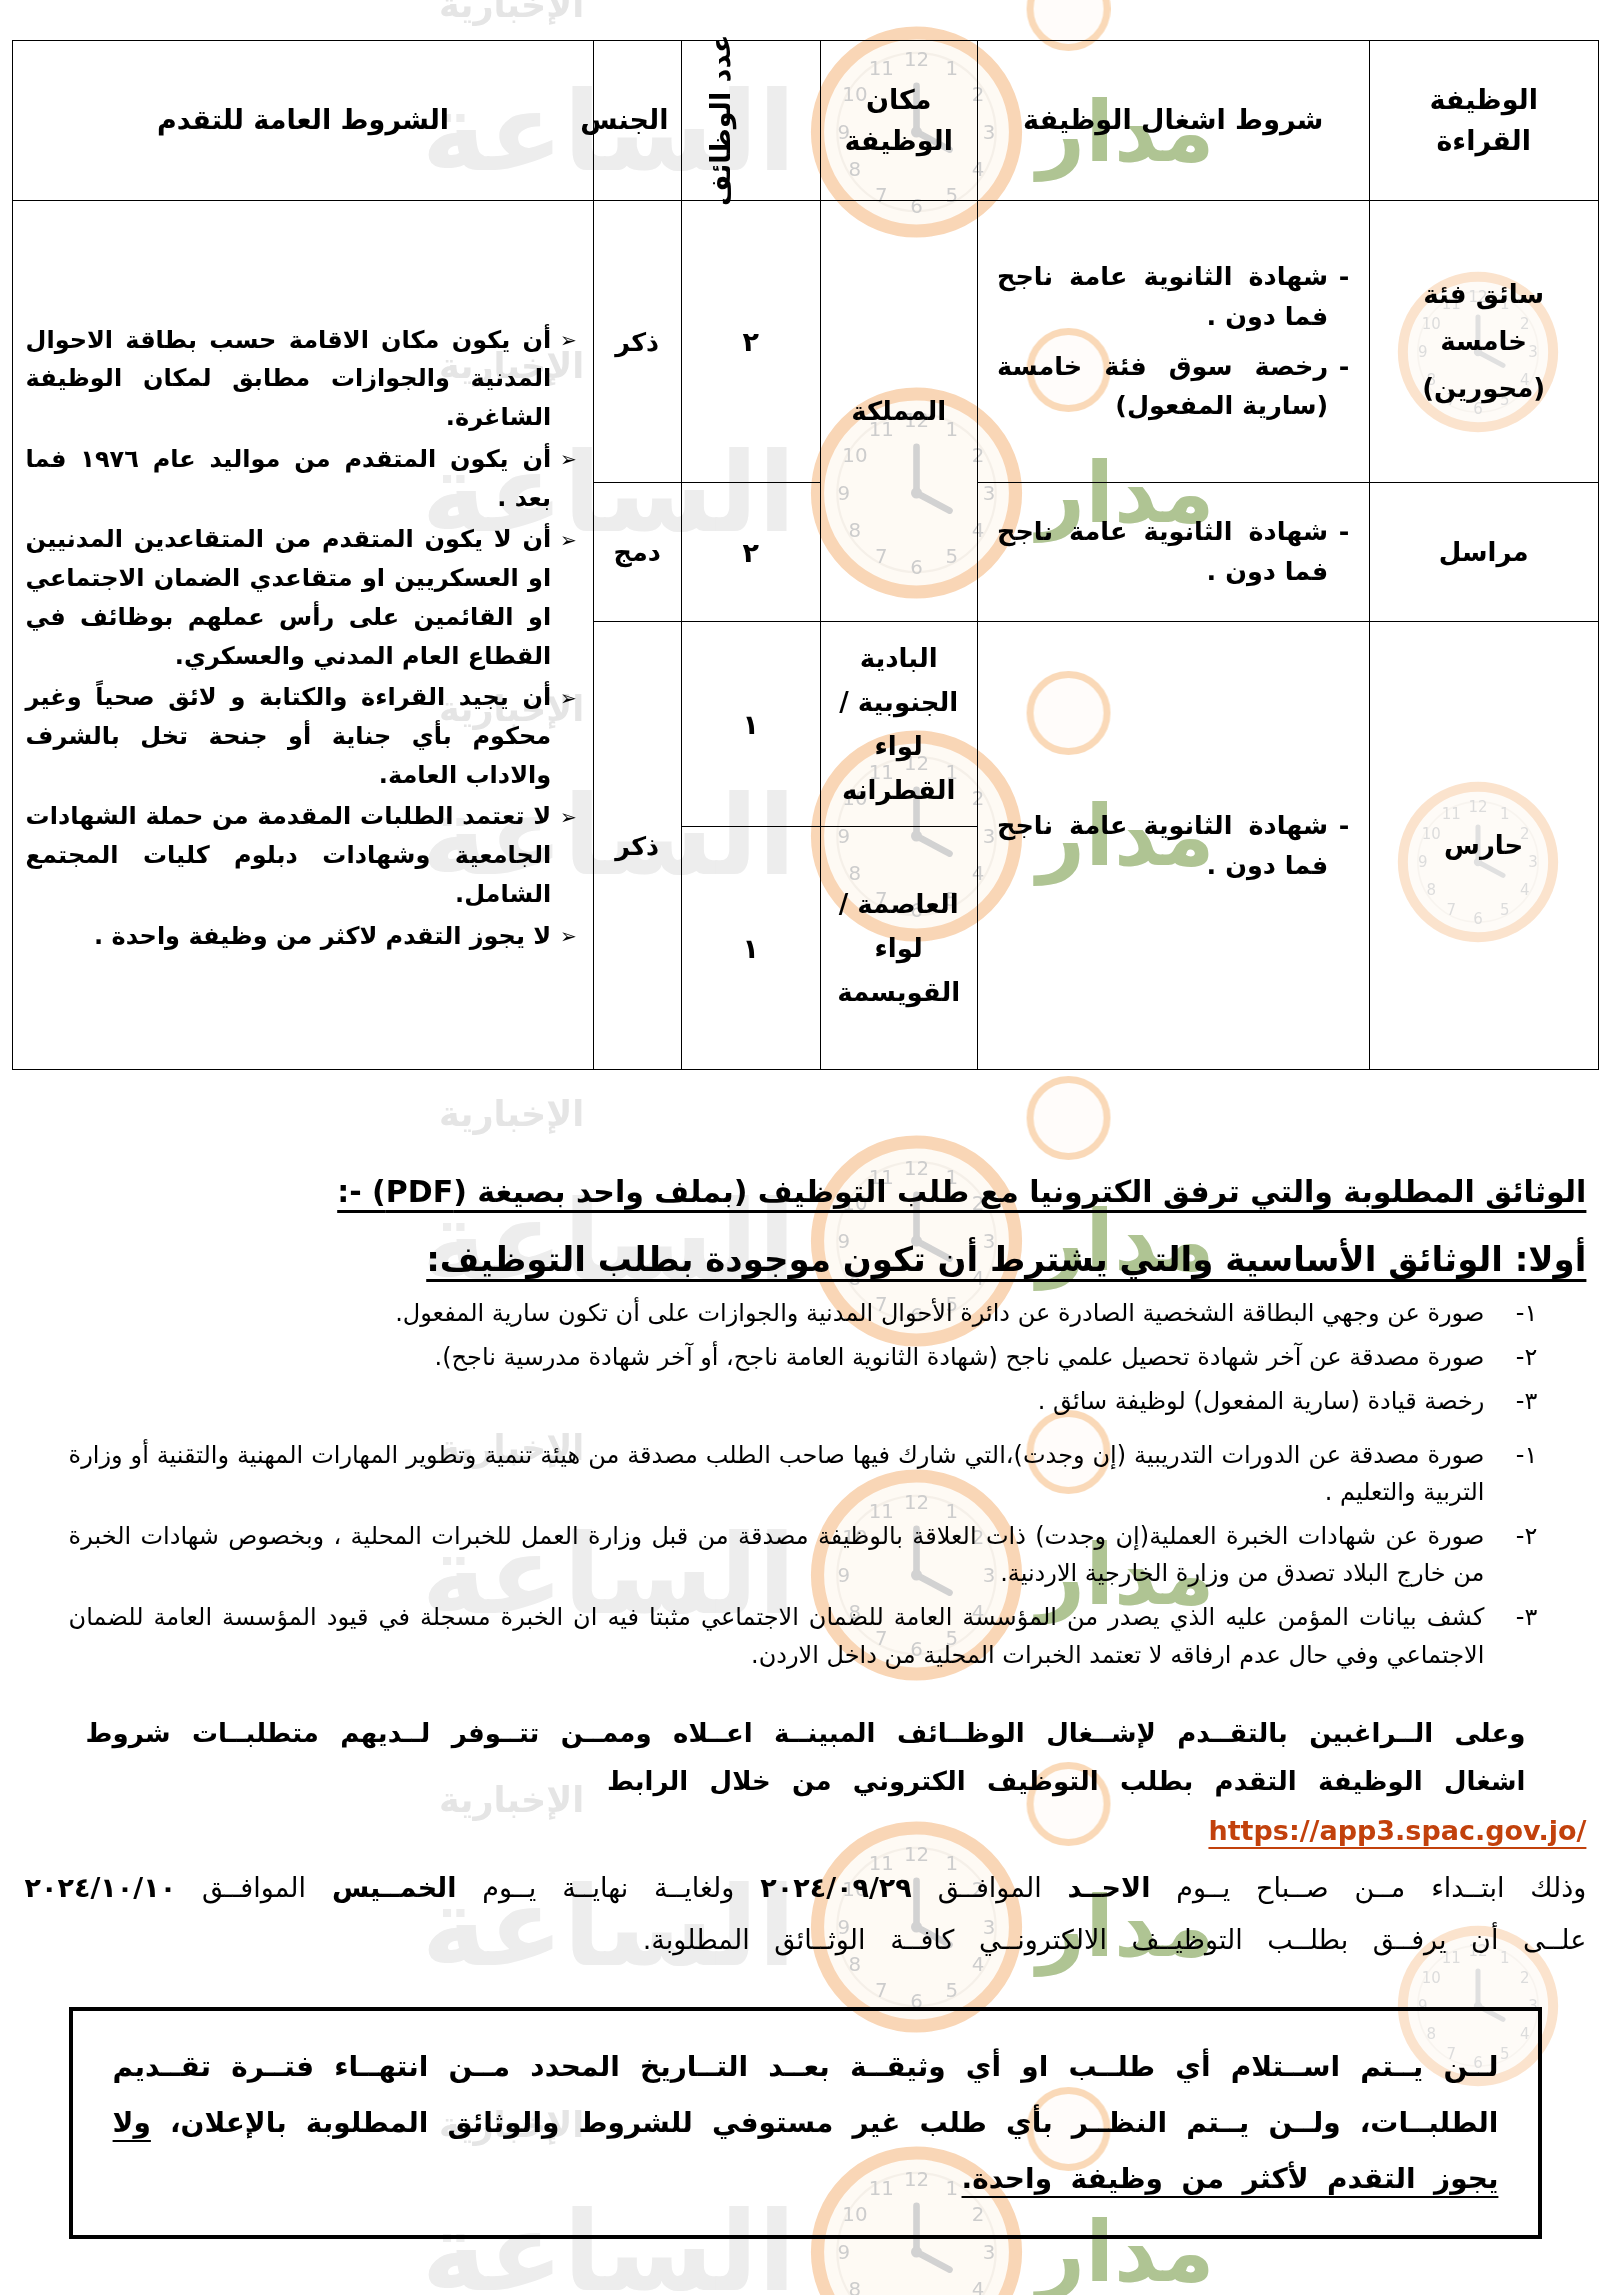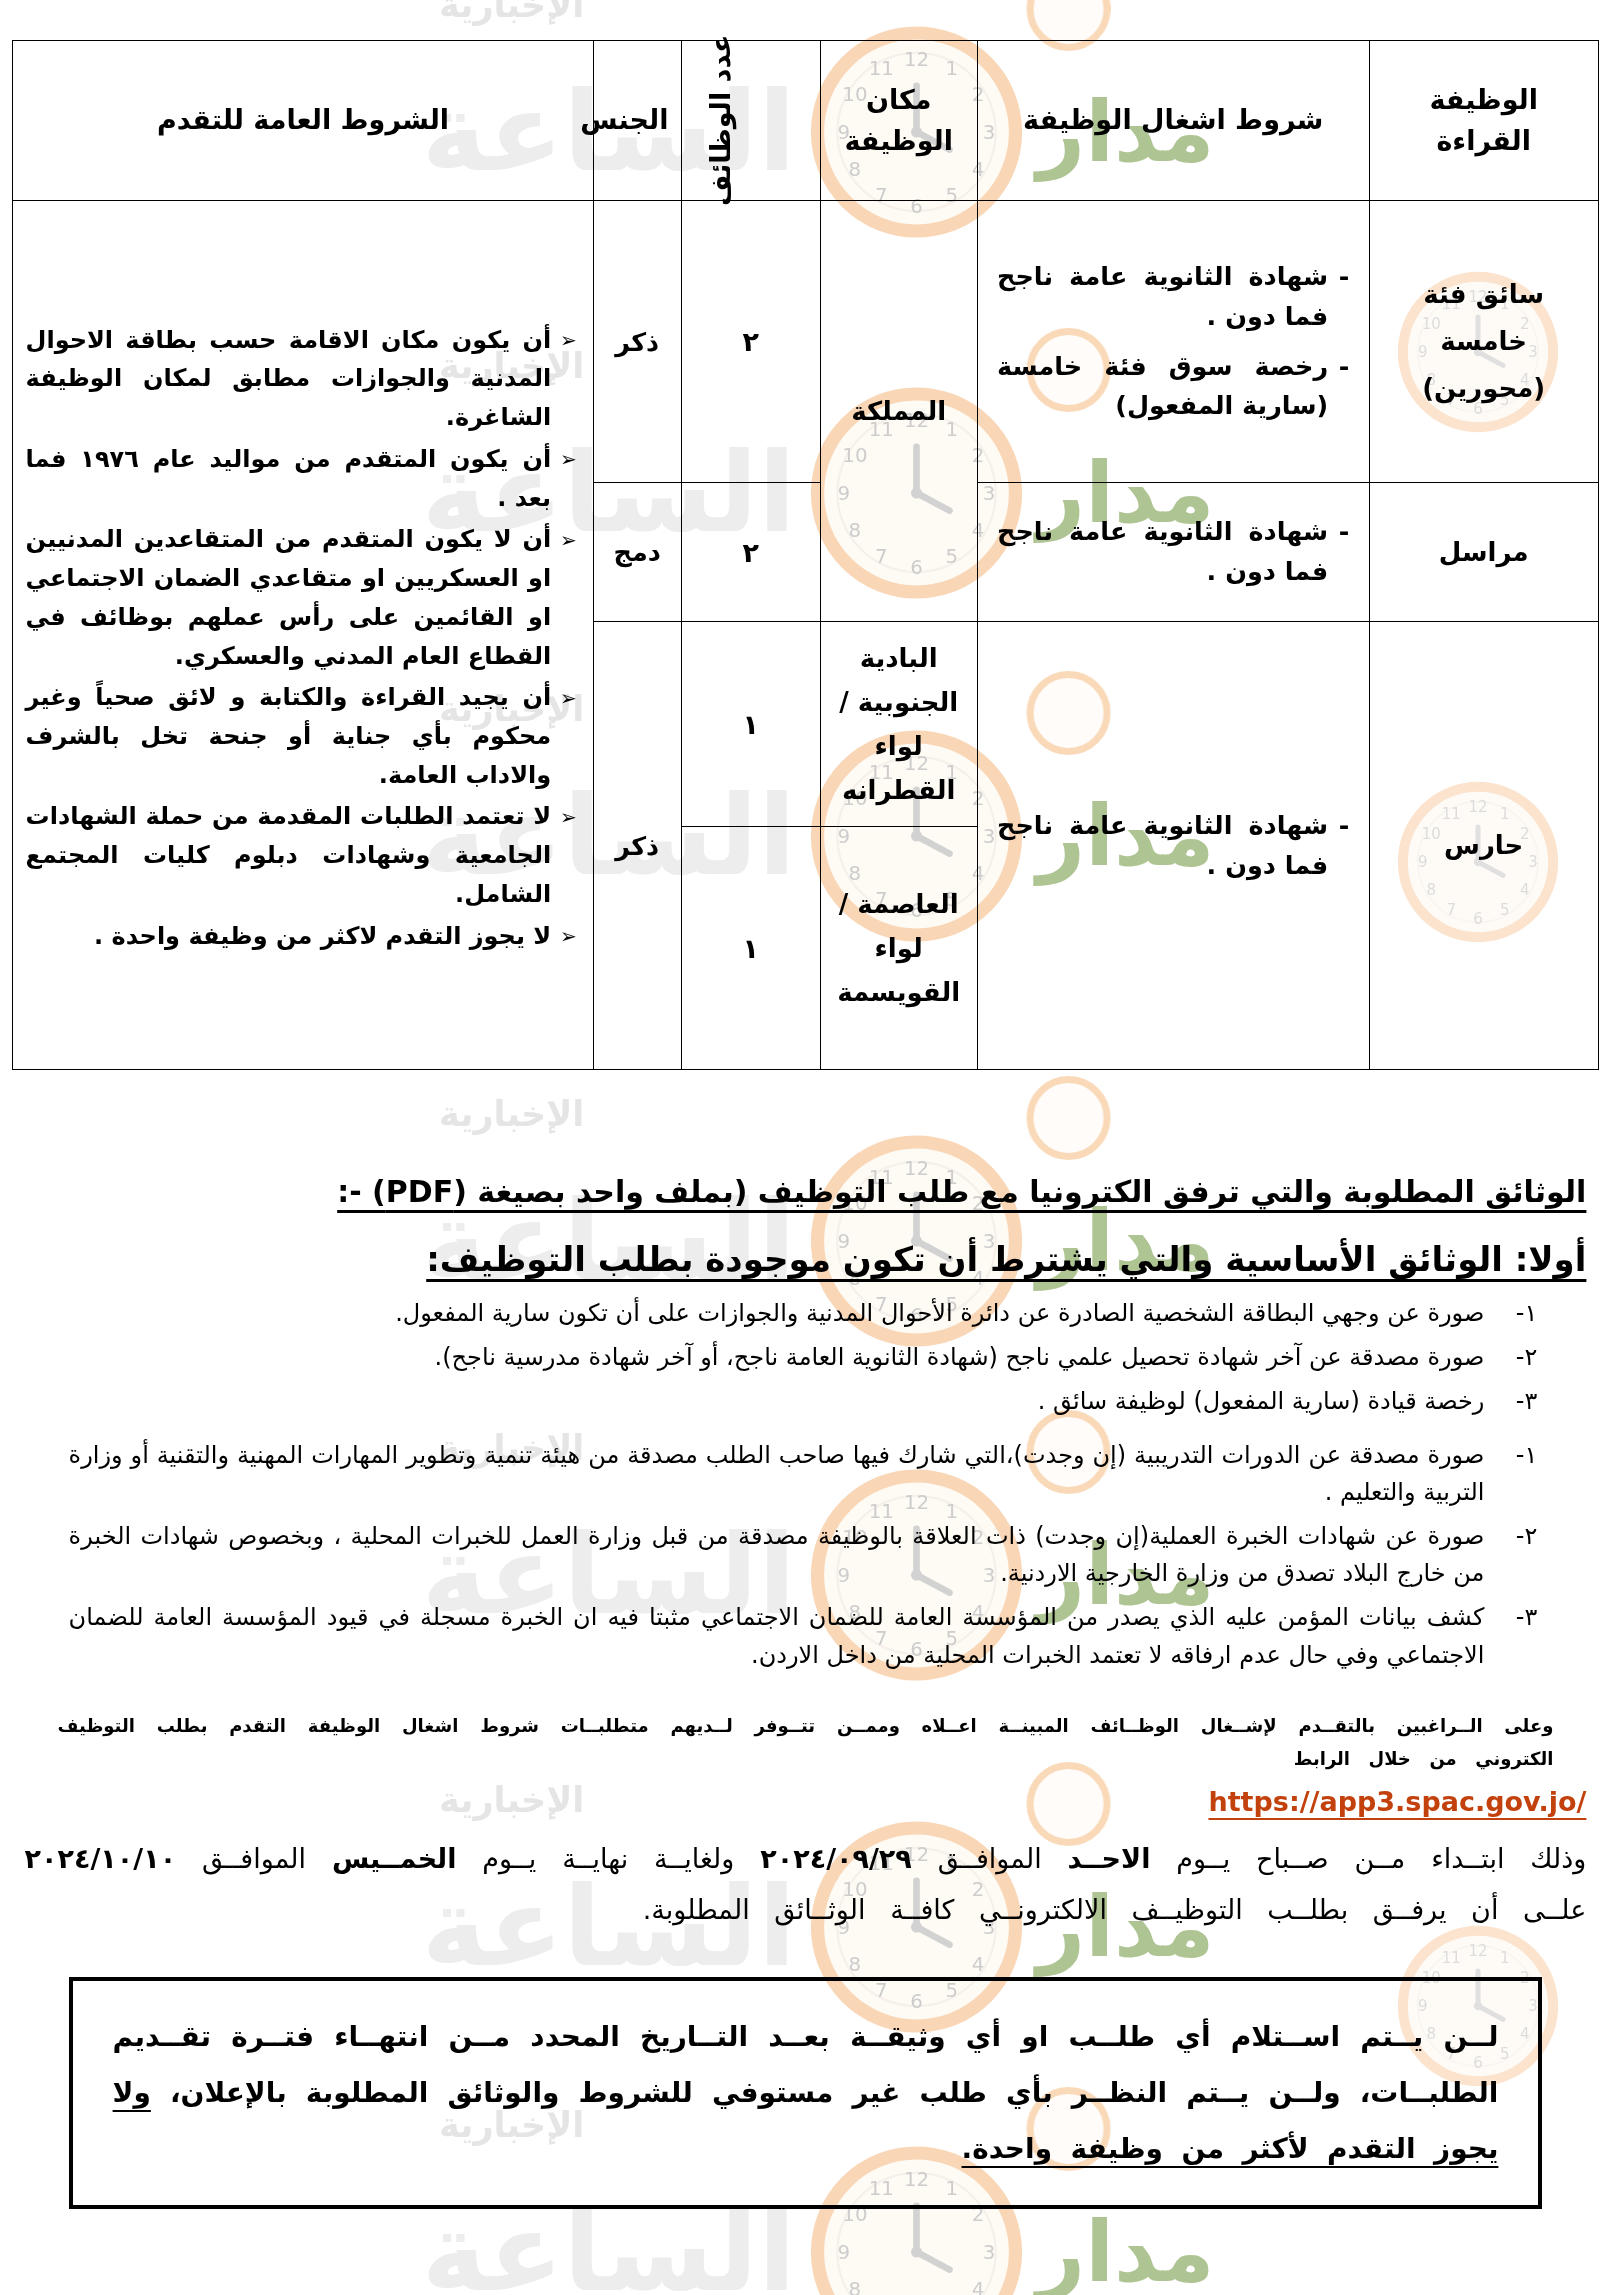--- a/index.html
+++ b/index.html
@@ -59,21 +59,21 @@
   .gen-item .txt { flex: 1; text-align: justify; }
 
   .docs-section { padding: 0 12.3px; }
   .docs-title { font-size: 30px; font-weight: bold; text-decoration: underline; text-underline-offset: 8px; margin-top: 104px; }
   .sec-title  { font-size: 34px; font-weight: bold; text-decoration: underline; text-underline-offset: 8px; margin-top: 30px; }
   .num-list { margin-top: 16px; padding-right: 49px; }
   .num-item { display: flex; gap: 16px; font-size: 24px; line-height: 1.55; margin-bottom: 7px; }
   .num-item .num { flex: none; min-width: 37px; }
   .num-item .txt { flex: 1; text-align: justify; margin-left: 44px; }
 
-  .apply-par { font-size: 18px; font-weight: bold; margin: 35px 33px 0; text-align: justify; line-height: 1.85; word-spacing: 12.3px; }
+  .apply-par { font-size: 26px; font-weight: bold; margin: 35px 61px 0; text-align: justify; line-height: 1.85; word-spacing: 12.3px; }
   .link-line { margin-top: 10.6px; text-align: right; font-size: 27px; }
   .link-line a { color: #c2410c; text-underline-offset: 7px; font-weight: bold; }
   .ltr { direction: ltr; unicode-bidi: embed; display: inline-block; }
   .date-par { font-size: 27px; margin-top: 16px; text-align: justify; line-height: 1.9; word-spacing: 16px; }
   .b { font-weight: bold; }
 
   .notice-box {
     border: 4.4px solid #000; margin: 42px 44px 0; padding: 28px 40px;
     font-size: 28px; font-weight: bold; line-height: 2.0; text-align: justify; word-spacing: 8.8px;
     background: transparent;

